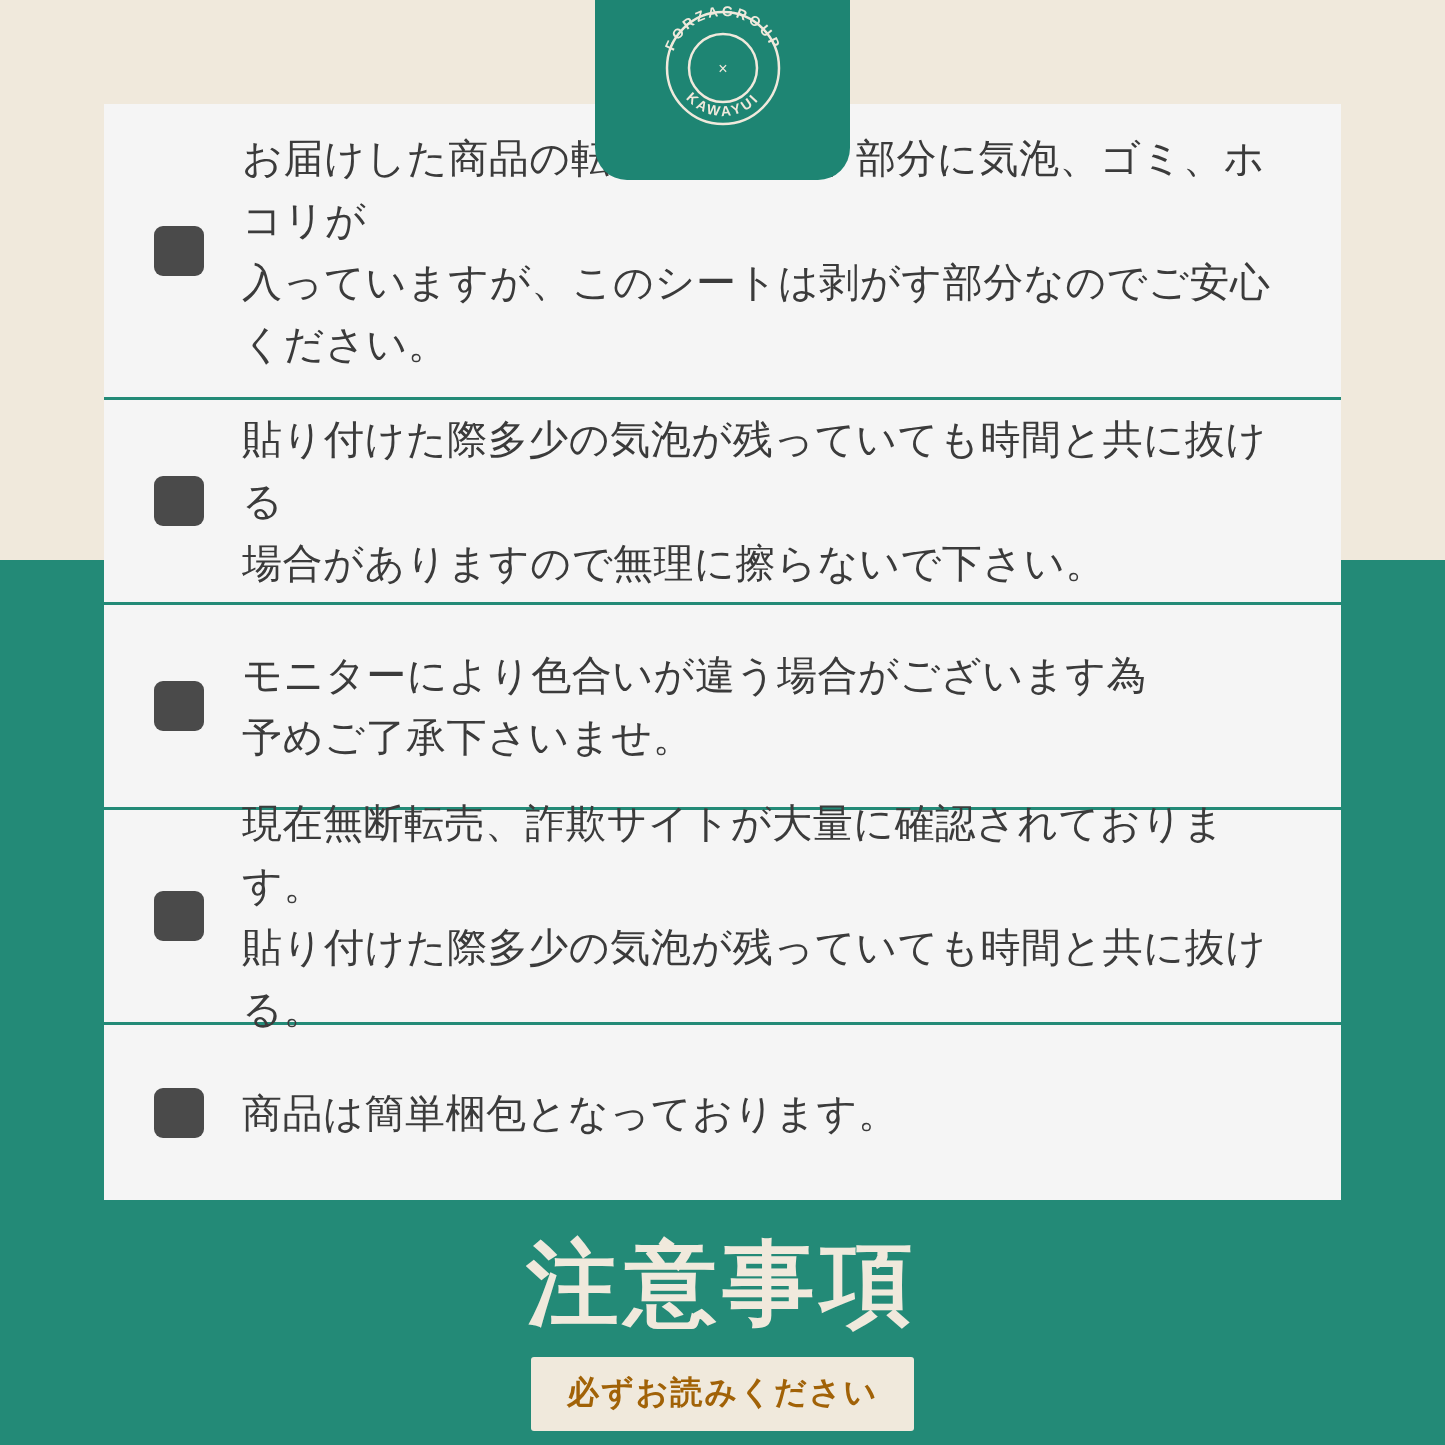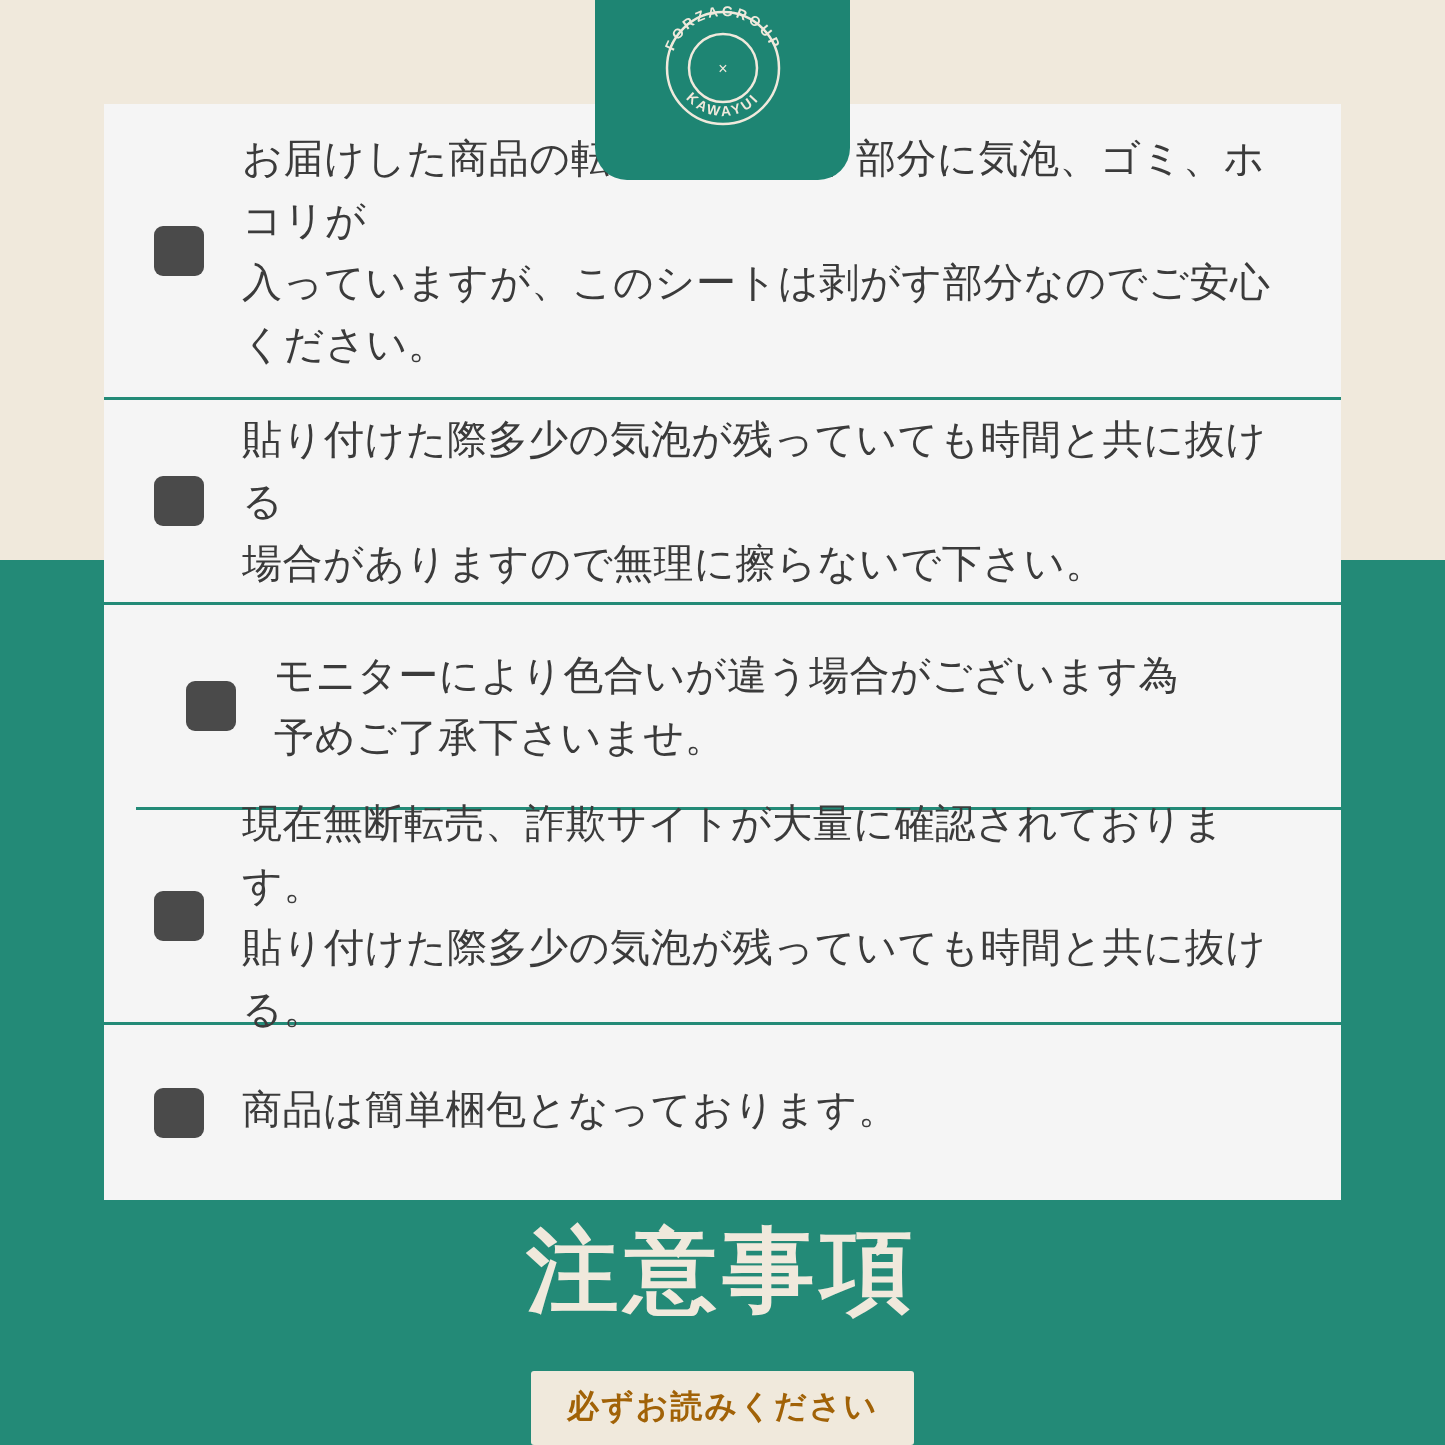--- a/index.html
+++ b/index.html
@@ -83,25 +83,24 @@
 
   .row {
     display: flex;
     align-items: center;
     padding: 0 40px 0 50px;
     box-sizing: border-box;
     border-bottom: 3px solid #238a77;
   }
   .row:last-child {
     border-bottom: none;
-    font-family: Liberation Mono, monospace;
   }
   .row.r0 { height: 296px; }
   .row.r1 { height: 205px; justify-content: space-between; }
-  .row.r2 { height: 205px; margin-left: 32px; }
+  .row.r2 { height: 205px; }
   .row.r3 { height: 215px; }
   .row.r4 { height: 175px; }
 
   .bullet {
     flex: 0 0 auto;
     width: 50px;
     height: 50px;
     background: #4a4a4a;
     border-radius: 9px;
     margin-right: 38px;
@@ -119,22 +118,23 @@
   
   .footer {
     position: absolute;
     left: 0;
     top: 1200px;
     width: 1445px;
     height: 245px;
     display: flex;
     flex-direction: column;
     align-items: center;
-    justify-content: space-between;
+    justify-content: center;
     z-index: 3;
+    font-family: Liberation Serif, serif;
   }
   .footer-title {
     margin-top: 20px;
     font-size: 92px;
     font-weight: 700;
     color: #f0e9dc;
     letter-spacing: 6px;
     line-height: 1.1;
   }
   .footer-pill {

